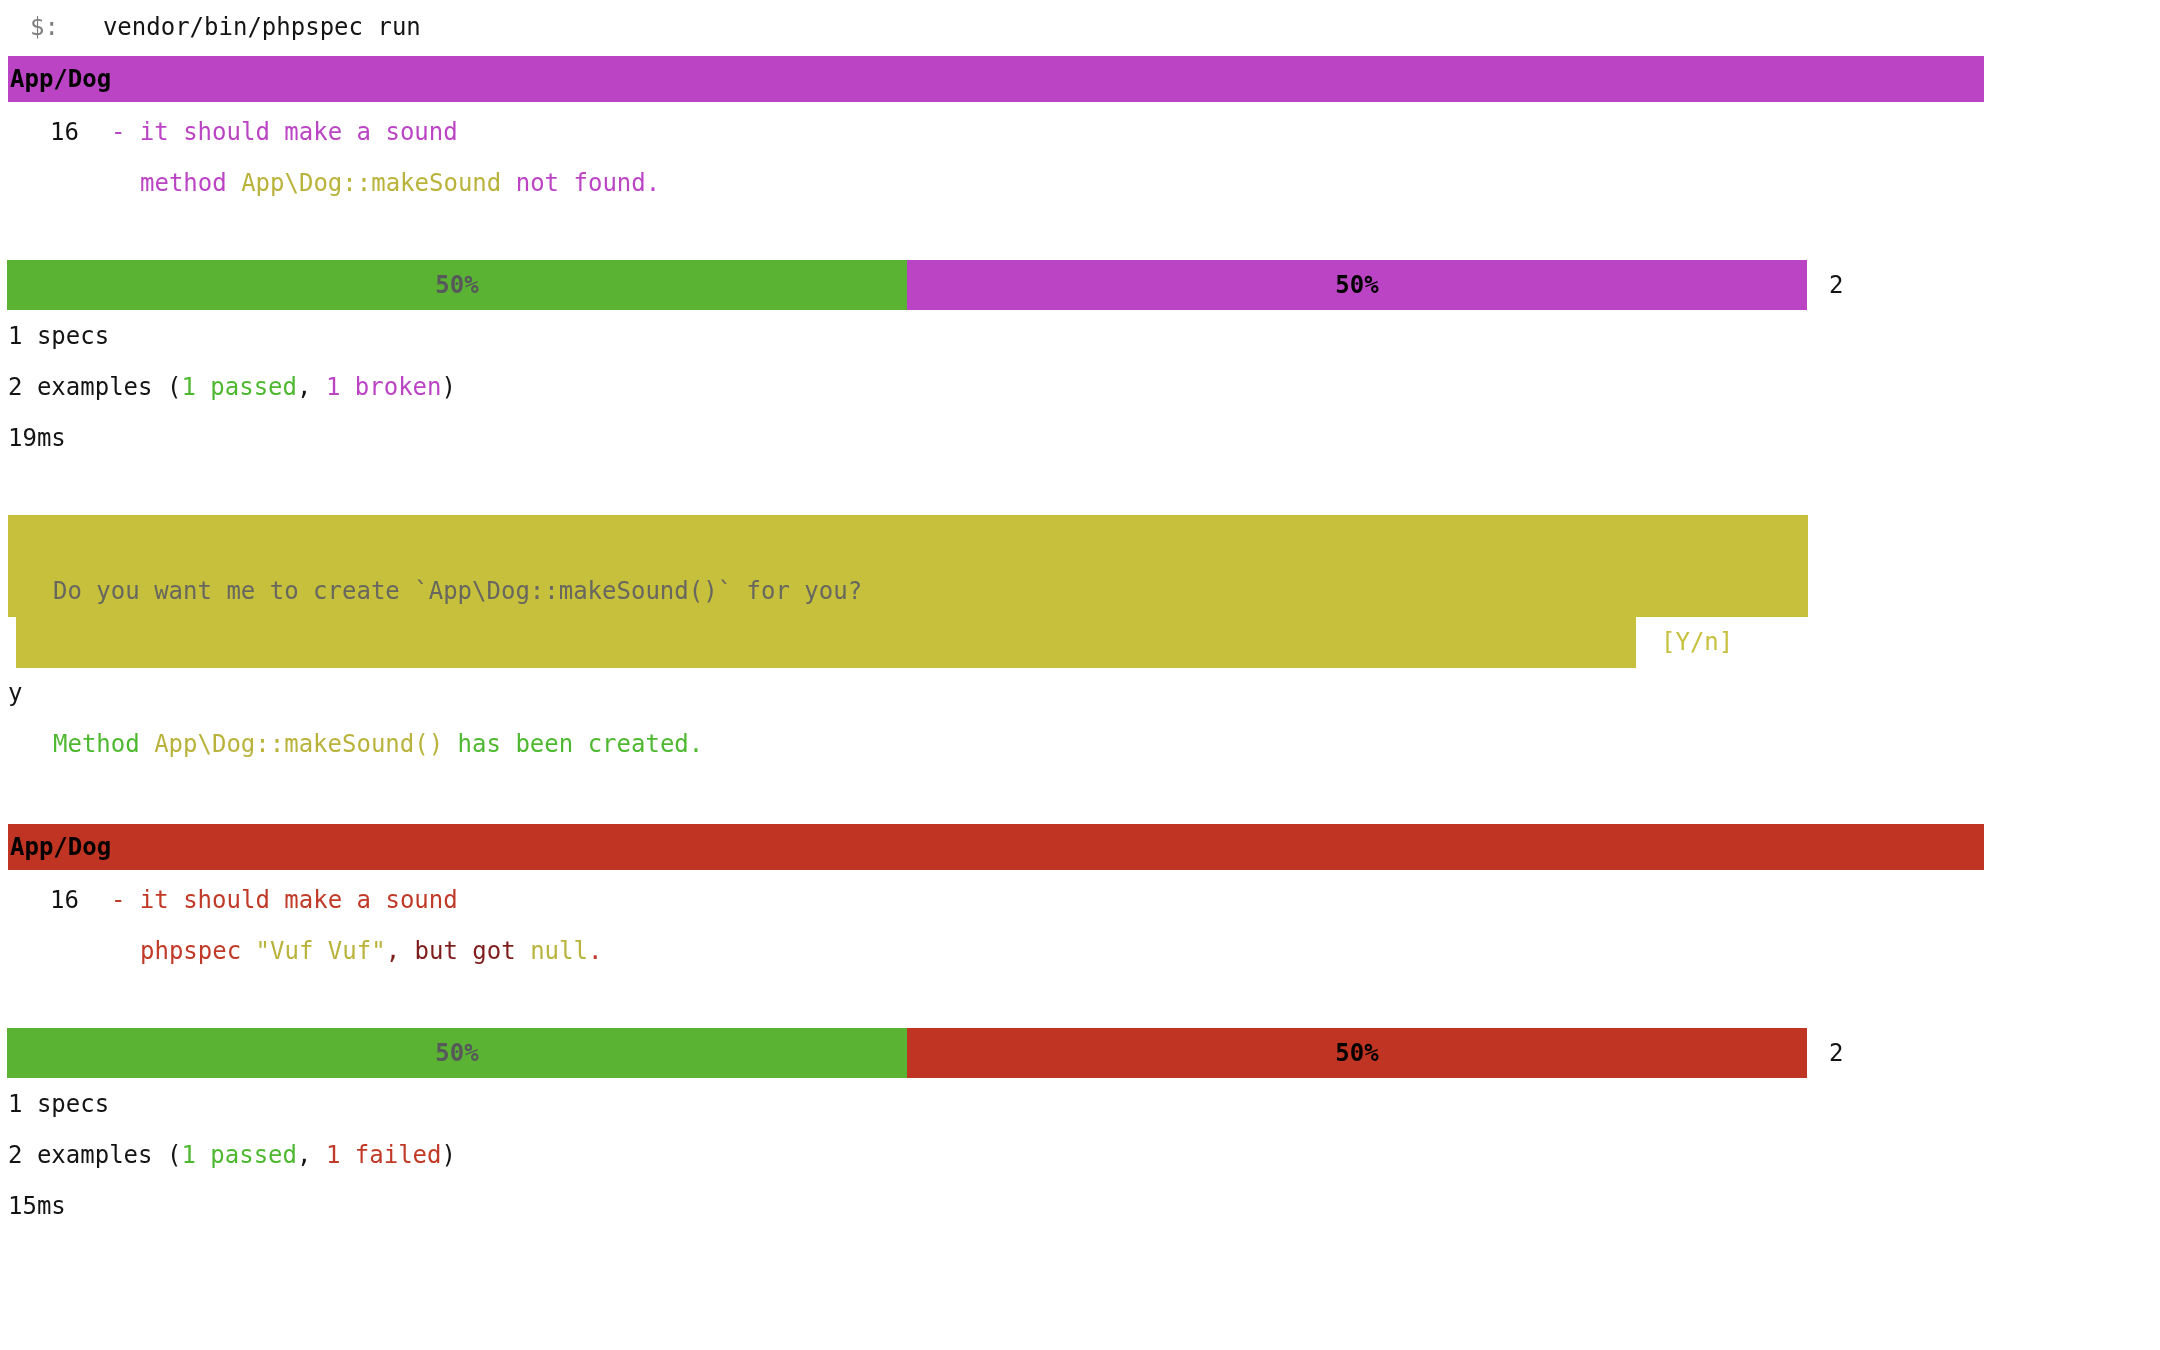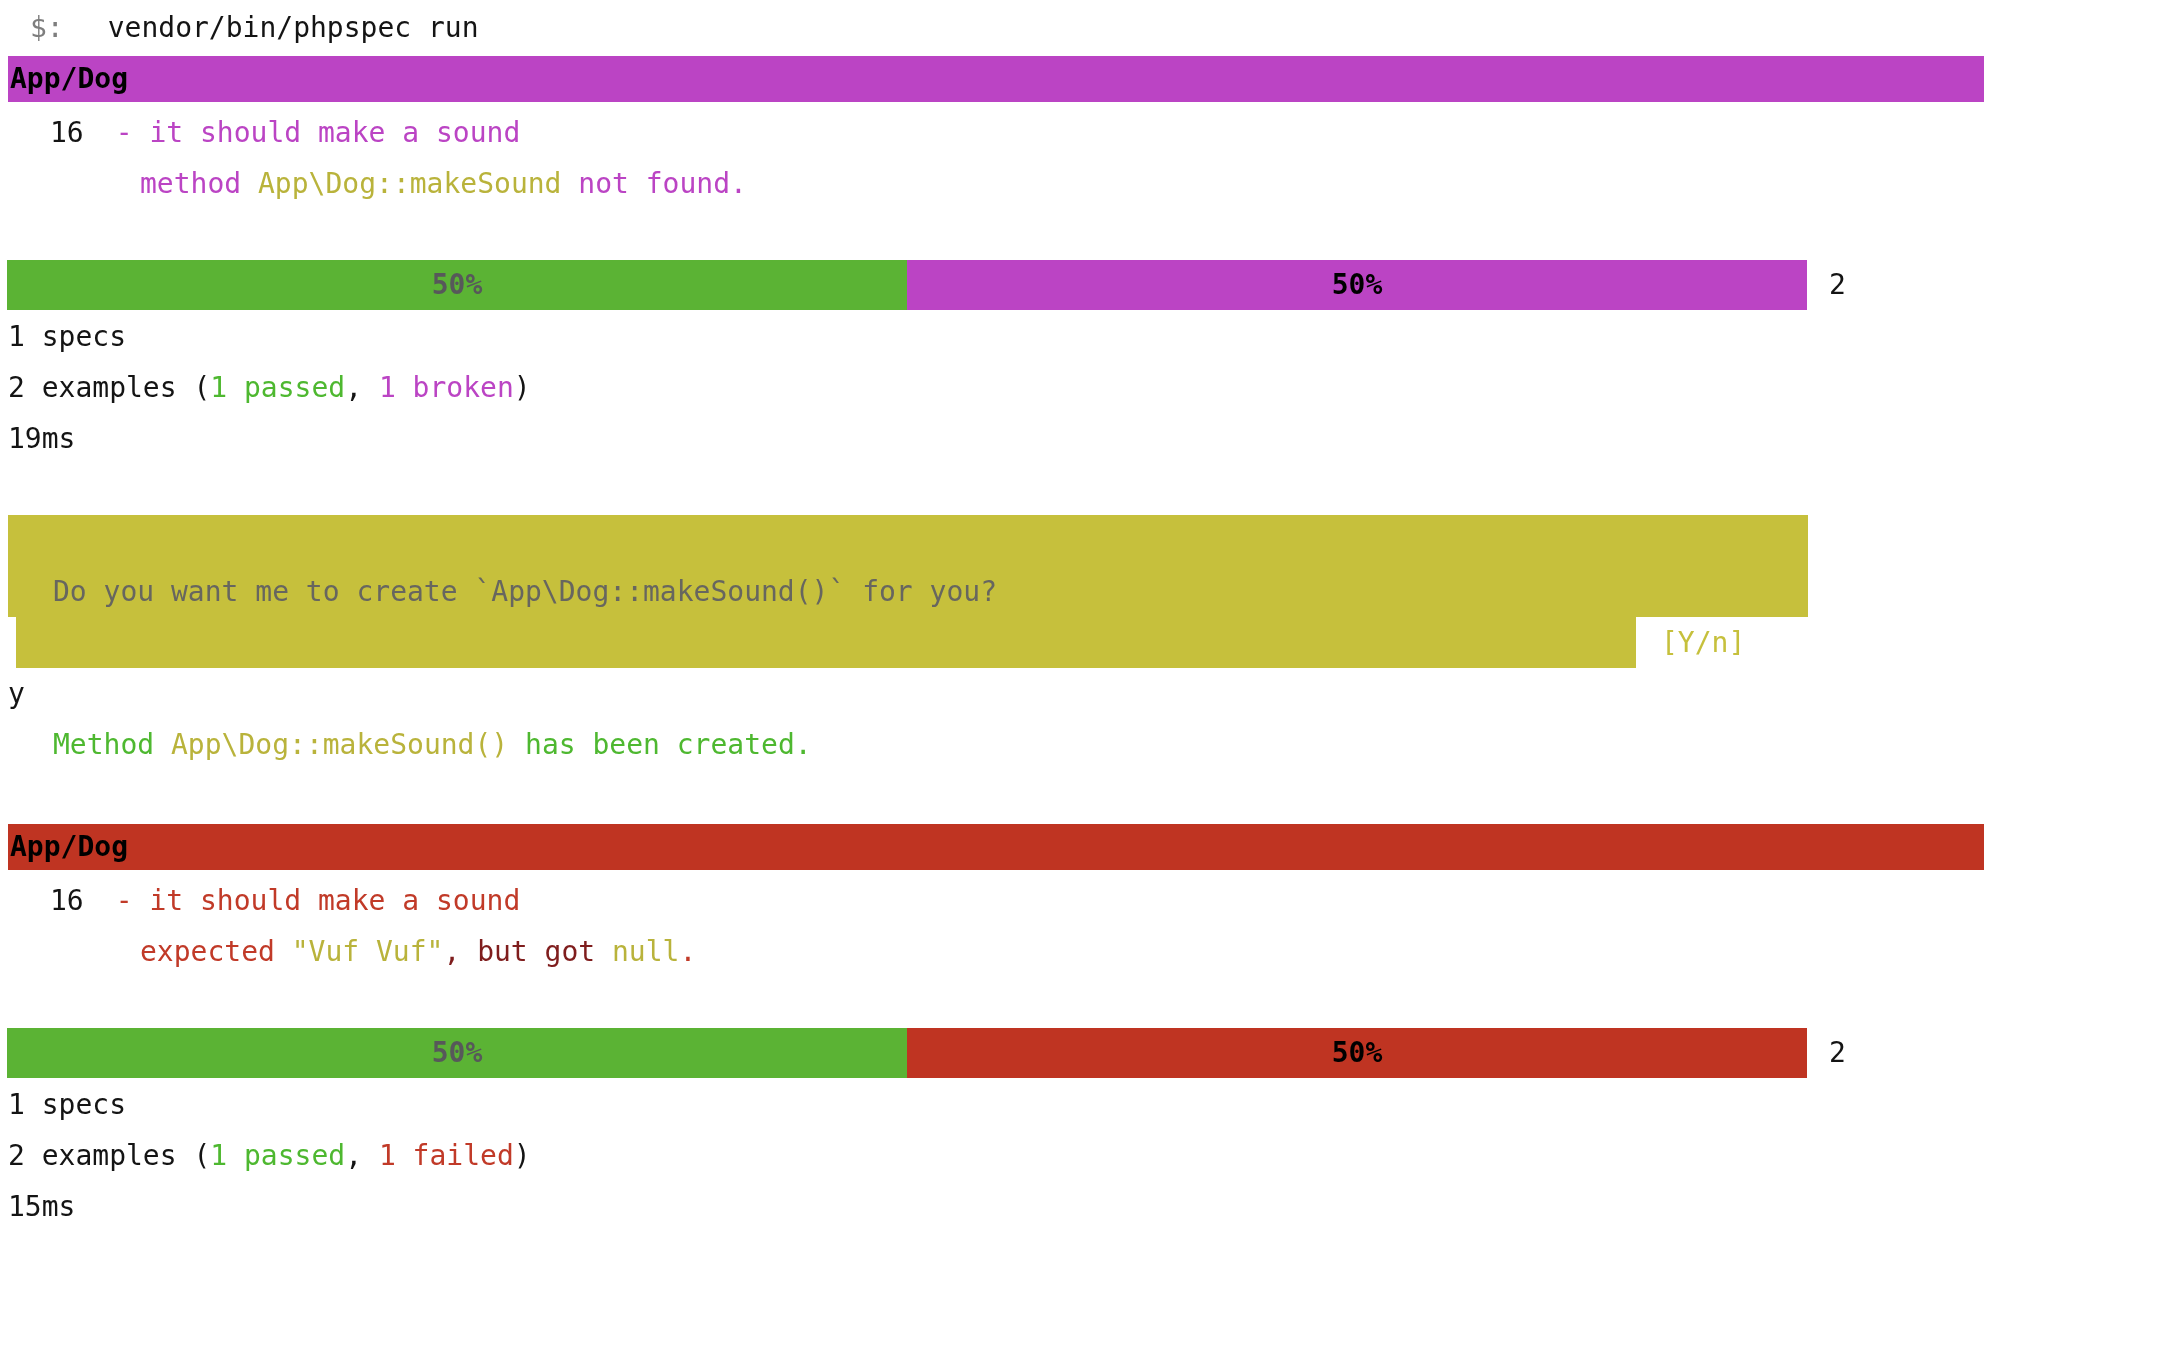--- a/index.html
+++ b/index.html
@@ -3,21 +3,21 @@
 <meta charset="utf-8">
 <style>
   html,body{margin:0;padding:0;background:#ffffff;}
   .term{
     position:relative;
     width:2160px;height:1350px;
     box-sizing:border-box;
     padding-top:2px;
     background:#ffffff;
     font-family:"DejaVu Sans Mono","Liberation Mono",monospace;
-    font-size:28px;line-height:51px;
+    font-size:24px;line-height:51px;
     color:#141414;
     overflow:hidden;
   }
   .row{height:51px;padding-left:8px;box-sizing:border-box;position:relative;}
   .blank{height:51px;}
   
   .prompt-sym{margin-left:22px;}
   .cmd{margin-left:44px;}
   .cursor{display:inline-block;width:24px;height:6px;background:#141414;vertical-align:-6px;margin-left:2px;}
   
@@ -112,21 +112,21 @@
     <div class="hbar" style="background: rgb(191, 52, 34);">
       <span>App/Dog</span>
     </div>
   </div>
 
   <div class="row">
     <span class="exnum">16</span><span class="extitle" style="color: rgb(193, 58, 40);">- it should make a sound</span>
   </div>
 
   <div class="row">
-    <span class="errline"><span style="color: rgb(193, 58, 40);">expected </span><span style="color: rgb(185, 179, 59);">"Vuf Vuf"</span><span style="color: #7f1d1d;">, but got </span><span style="color: rgb(185, 179, 59);">null</span><span style="color: rgb(193, 58, 40);">.</span></span>
+    <span class="errline"><span style="color: rgb(193, 58, 40);">phpspec </span><span style="color: rgb(185, 179, 59);">"Vuf Vuf"</span><span style="color: #7f1d1d;">, but got </span><span style="color: rgb(185, 179, 59);">null</span><span style="color: rgb(193, 58, 40);">.</span></span>
   </div>
 
   <div class="blank"></div>
 
   <div class="row" style="display:flex">
     <div class="pbar">
       <div class="pseg" style="background: rgb(91, 179, 52);"><span style="color: rgb(87, 88, 90);">50%</span></div>
       <div class="pseg" style="background: rgb(191, 52, 34);"><span style="color: rgb(0, 0, 0);">50%</span></div>
     </div>
     <span class="pcount">2</span>

